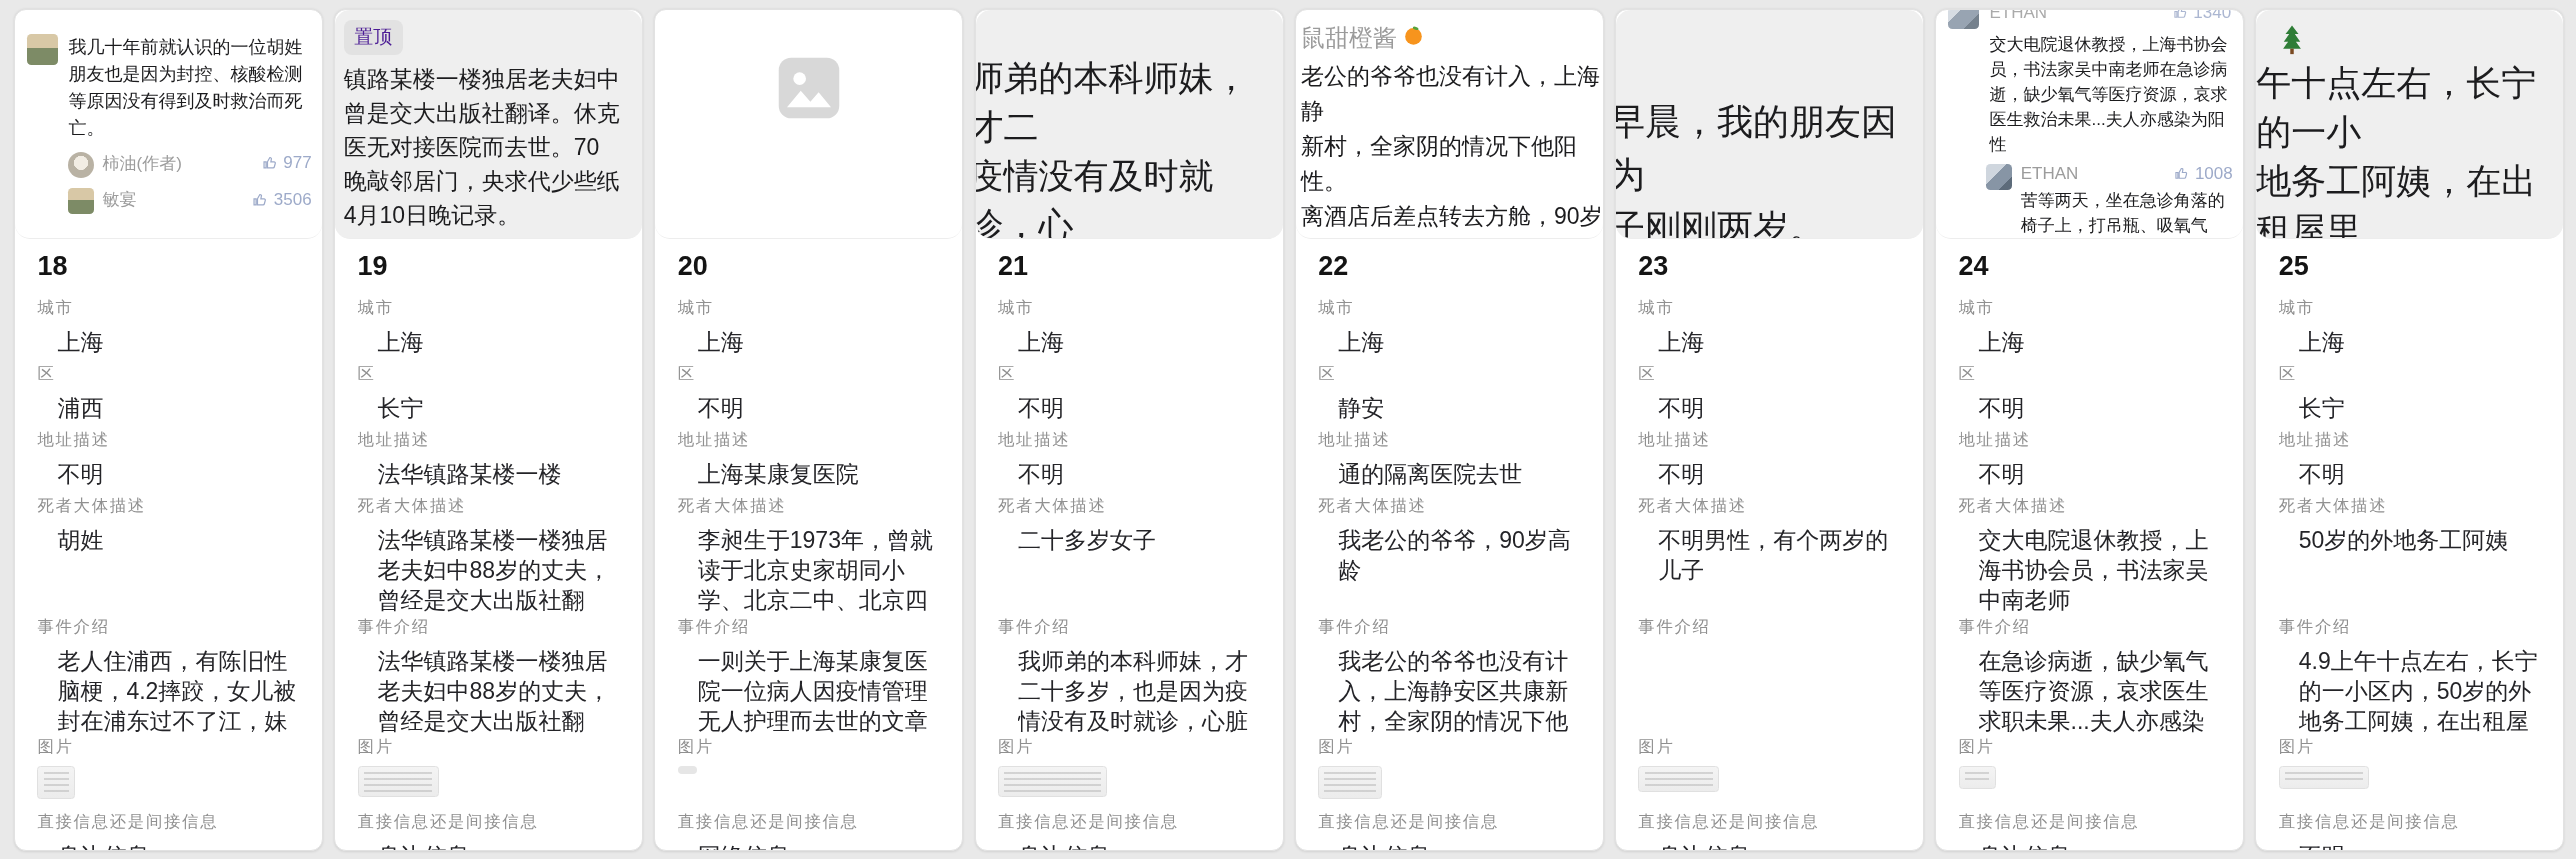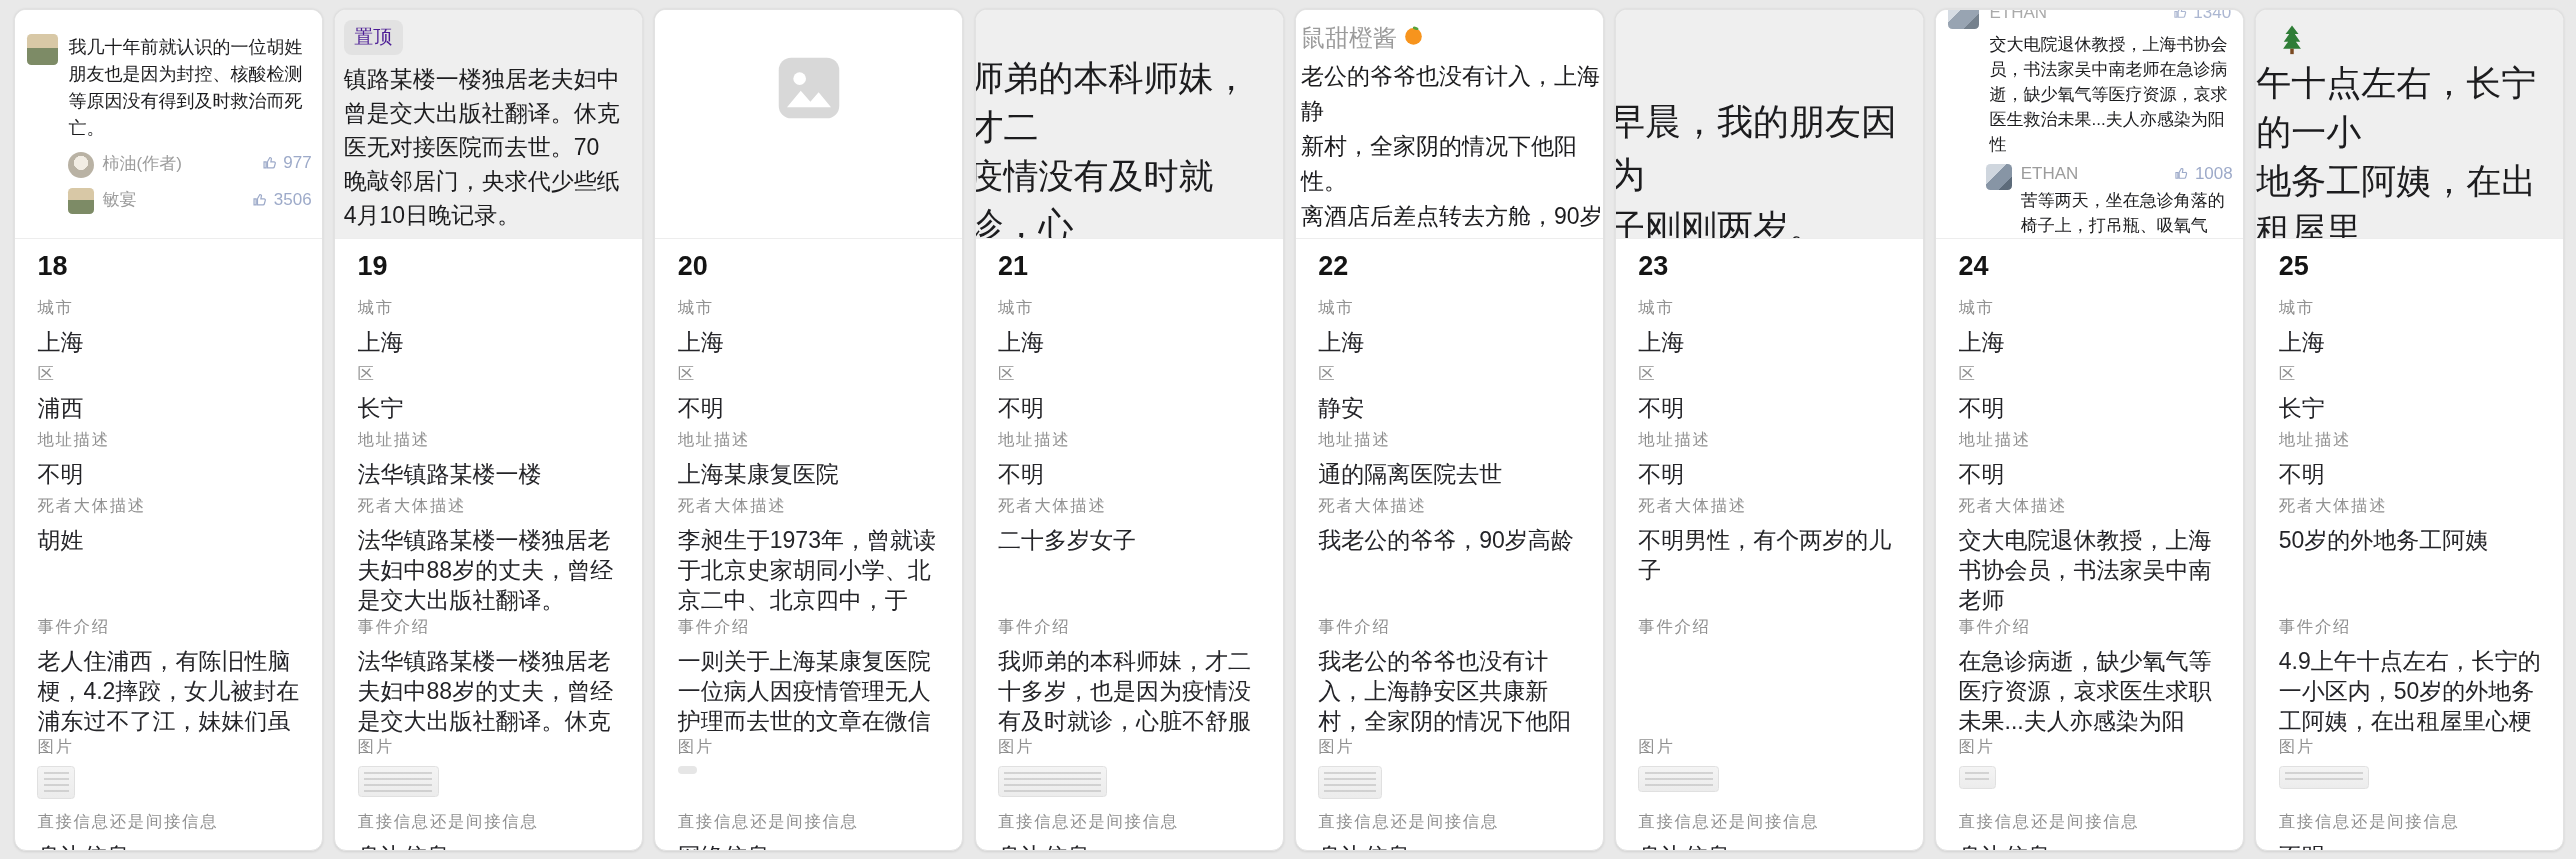--- a/index.html
+++ b/index.html
@@ -10,21 +10,21 @@
     display:flex;gap:11.2px;padding:8.6px 14px;overflow:hidden;
   }
   .card{
     flex:0 0 309px;width:309px;height:842px;box-sizing:border-box;
     background:#fff;border:0.9px solid #e2e2e2;border-radius:12px;
     box-shadow:0 0.9px 2.6px rgba(0,0,0,.10);
     overflow:hidden;display:flex;flex-direction:column;
   }
   
   .shot{flex:0 0 229px;height:229px;overflow:hidden;position:relative;
-        background:#fff;border-bottom:0.9px solid #ededed;box-sizing:border-box;}
+        background:#fff;border-bottom:0.9px solid #ededed;box-sizing:border-box;border-radius:15px;}
   .shot.gray{background:#efefef;}
   .pre{white-space:pre-line;}
   
   .wc-main{display:flex;gap:10.4px;padding:24px 12px 0 12px;}
   .wc-ava{width:31px;height:31px;border-radius:4.3px;flex:none;
           background:linear-gradient(180deg,#d8c8a6 0 45%,#7d8b66 45%);}
   .wc-ava.sm{width:26px;height:26px;}
   .wc-ava.round{border-radius:50%;background:radial-gradient(circle at 50% 42%,#f2ede4 0 35%,#b9b2a4 36% 100%);}
   .wc-ava.photo{background:linear-gradient(135deg,#cfd6de 0 40%,#8795a5 40% 75%,#5d6b7a 75%);}
   .wc-text{font-size:18px;line-height:27px;color:#1b1b1d;}
@@ -57,21 +57,21 @@
   .s22 .lines{font-size:23px;line-height:35px;color:#1c1c1e;}
   
   .cbody{flex:1;padding:0 22.4px;min-height:0;}
   .num{font-size:27px;font-weight:600;color:#141414;margin:12px 0 15.5px;}
   .fg{overflow:hidden;box-sizing:border-box;}
   .fg-s{height:66px;}
   .fg-deceased{height:121px;}
   .fg-event{height:120px;}
   .fg-image{height:75px;}
   .flabel{font-size:16.4px;color:#909090;letter-spacing:1.7px;margin-bottom:7.8px;}
-  .fvalue{font-size:23px;line-height:30px;color:#242428;}
+  .fvalue{font-size:23px;line-height:30px;color:#242428;margin-left:20px;}
   .clamp4{display:-webkit-box;-webkit-line-clamp:4;-webkit-box-orient:vertical;overflow:hidden;}
   .thumb{background:linear-gradient(#f4f4f4,#ececec);border:0.9px solid #e0e0e0;border-radius:3.5px;
          position:relative;overflow:hidden;}
   .thumb::before{content:"";position:absolute;left:5.2px;right:5.2px;top:5.2px;bottom:4.3px;
          background:repeating-linear-gradient(#b9b9b9 0 1.7px,transparent 1.7px 6px);opacity:.55;}
   .thumb.pill{border:none;border-radius:4.3px;background:#e6e6e6;}
   .thumb.pill::before{display:none;}
   .likeicon{flex:none;display:inline-flex;}
 </style>
 </head>

